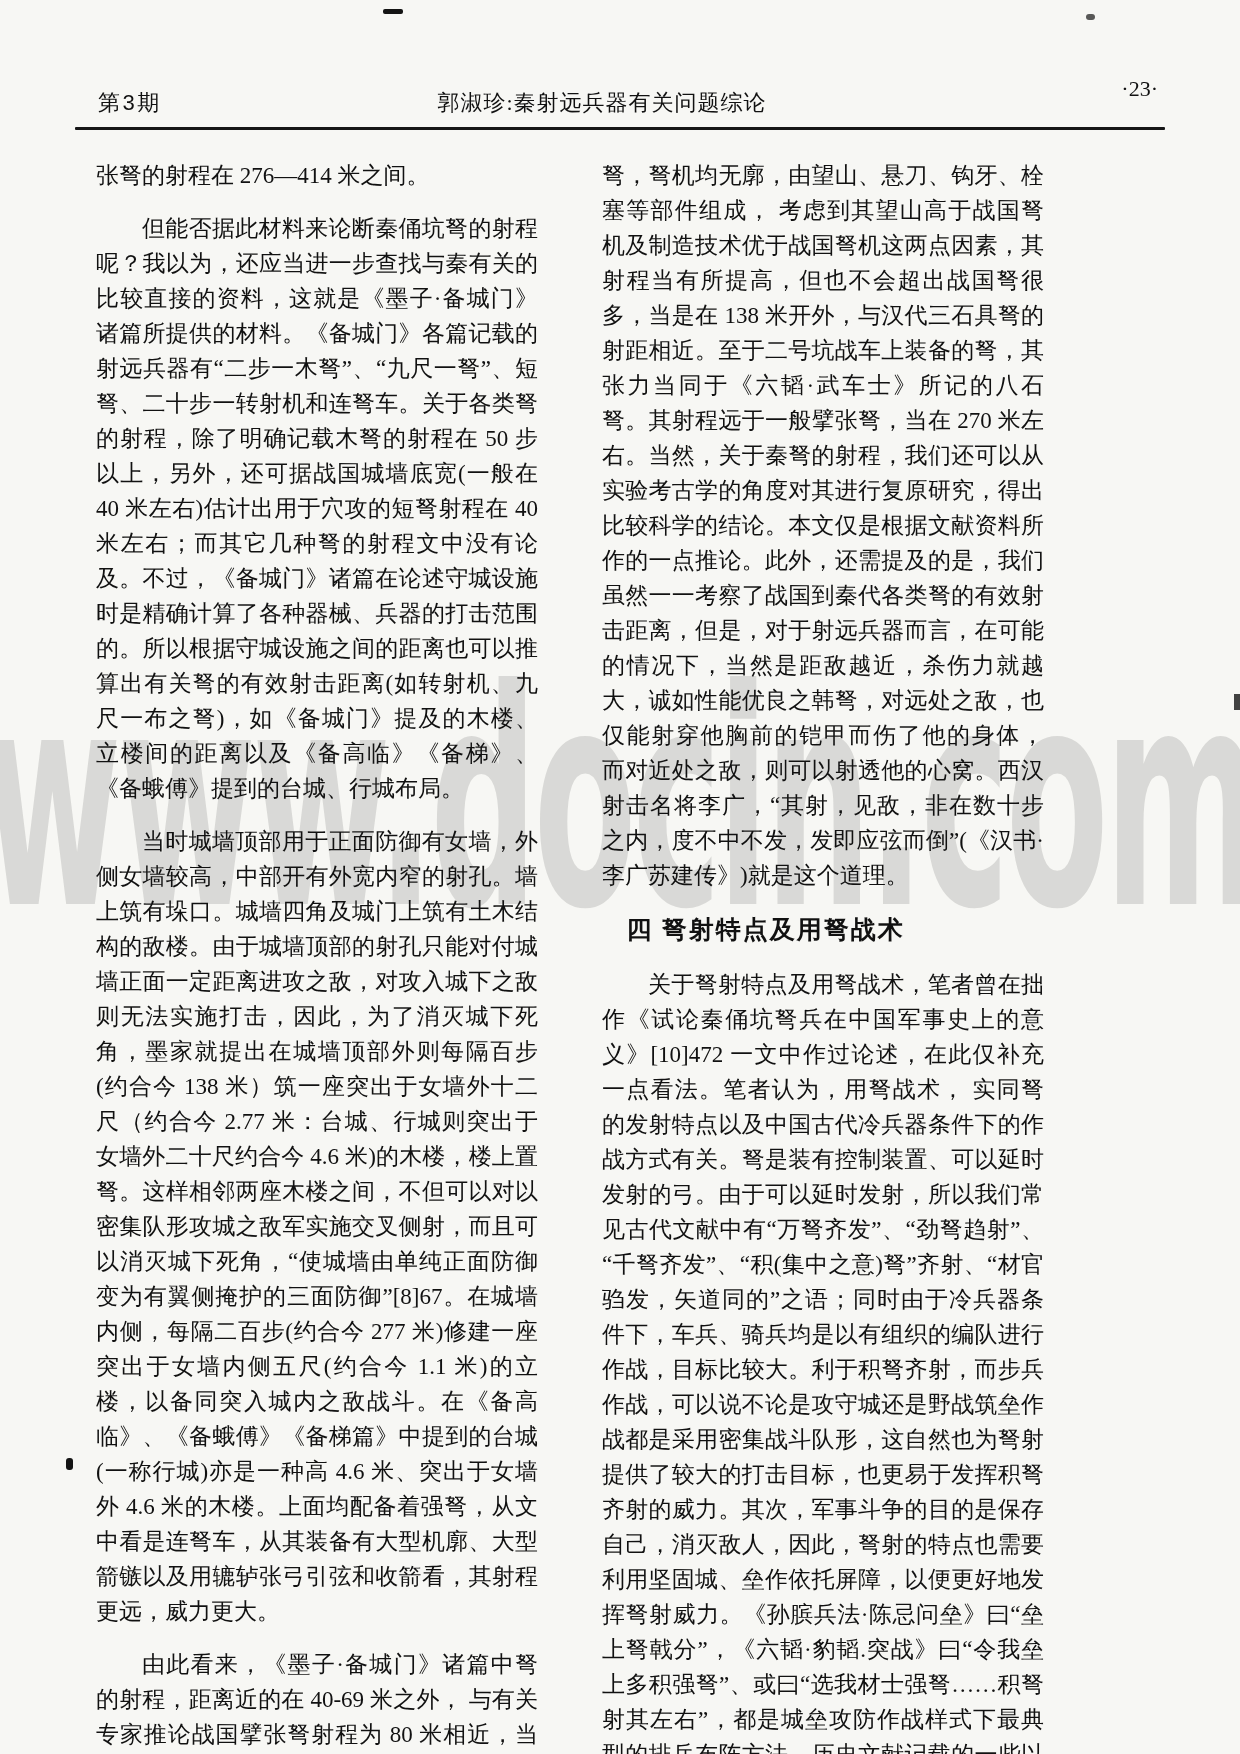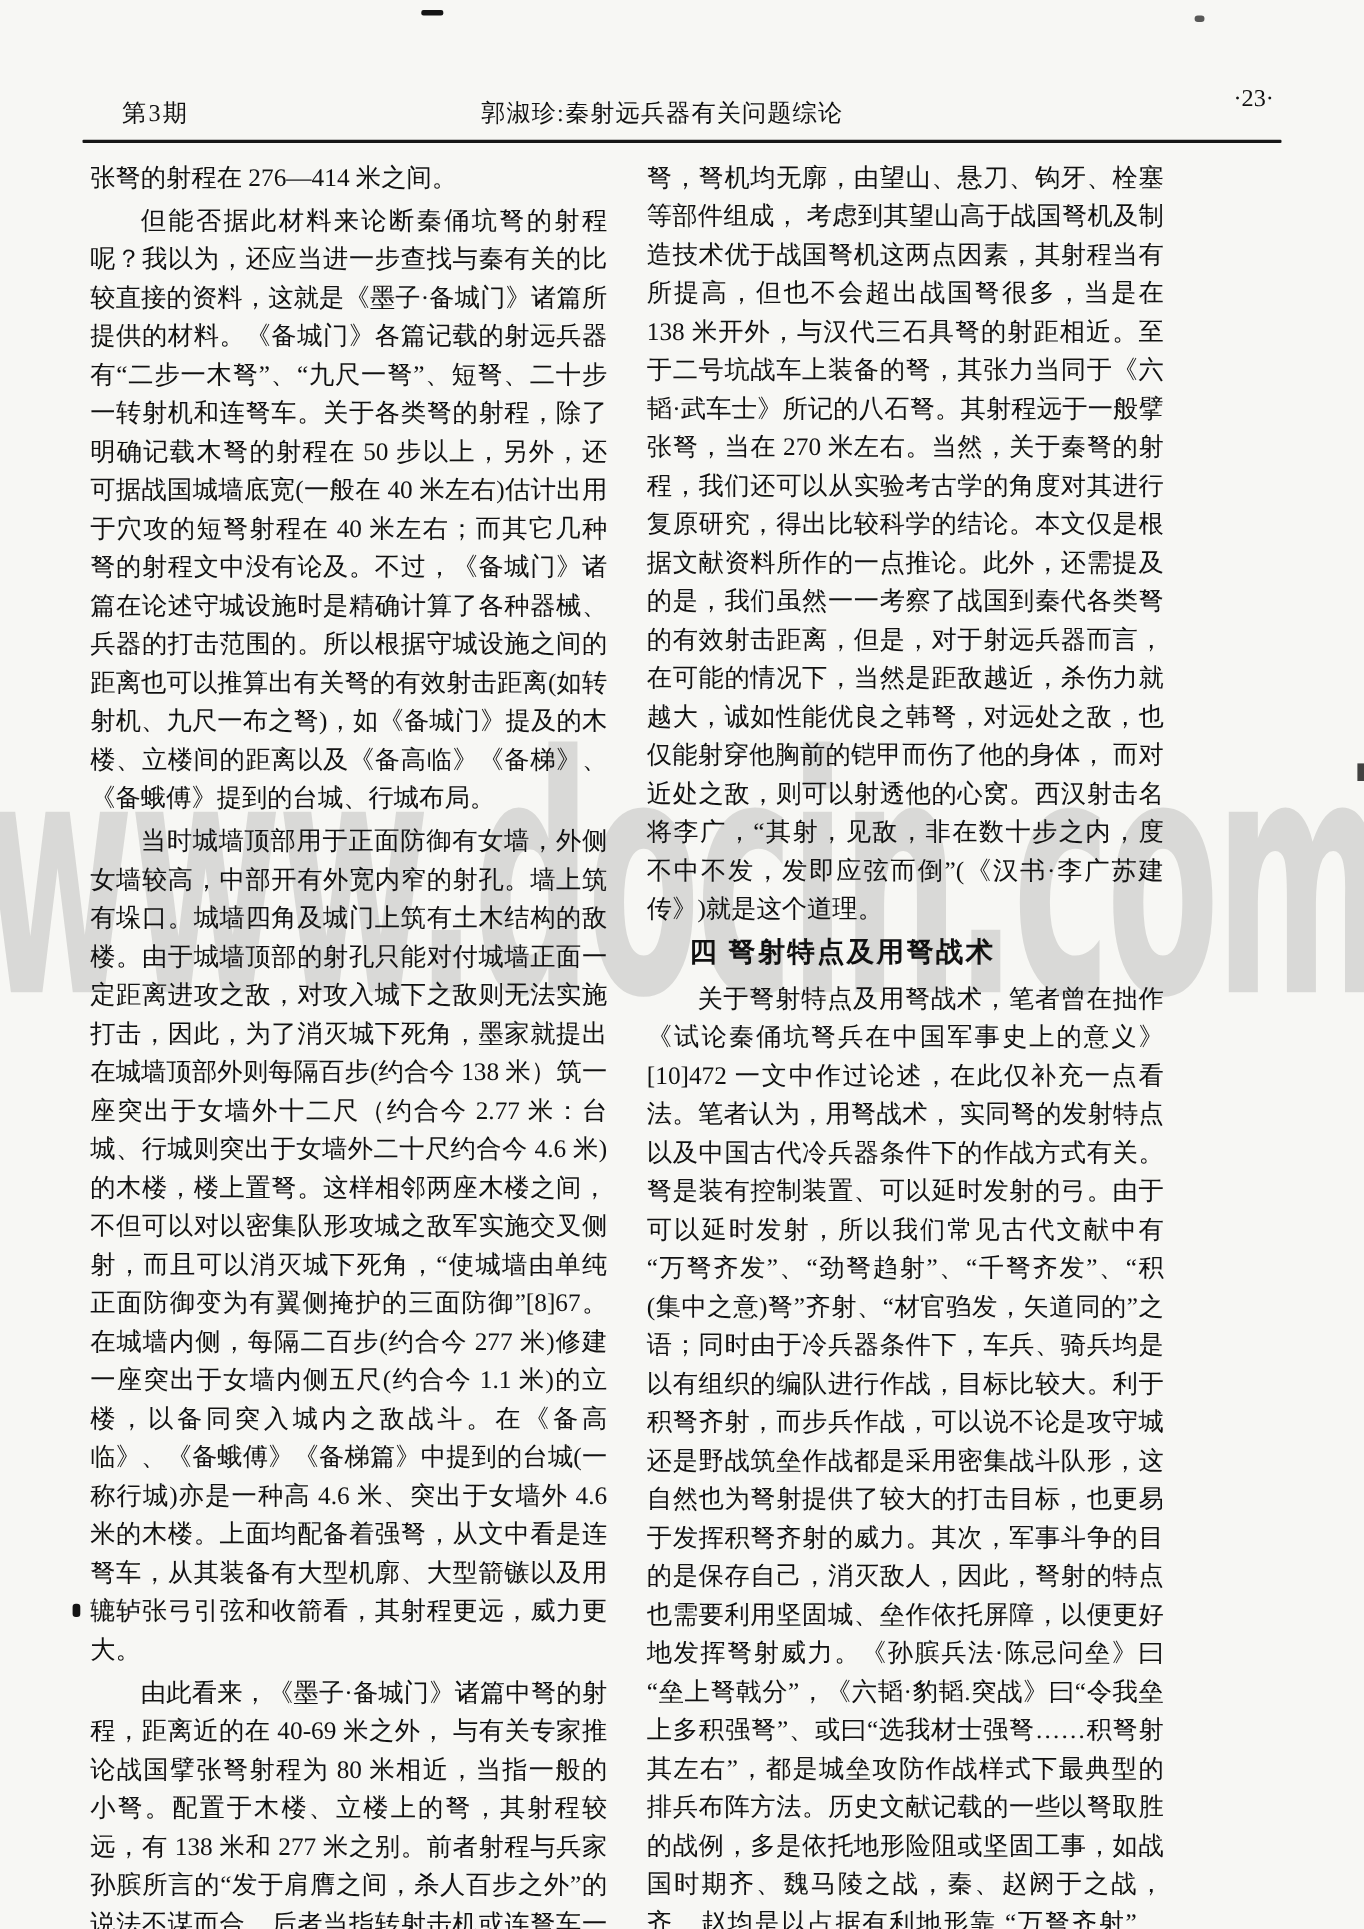--- a/index.html
+++ b/index.html
@@ -6,21 +6,21 @@
   body{
     width:1240px;height:1754px;
     background:#f4f4f1;
     font-family:"Liberation Serif","DejaVu Serif",serif;
     color:#111;
     position:relative;
     overflow:hidden;
   }
   .page{position:absolute;inset:0;background:#f7f7f4;}
   
-  .hdr-issue{position:absolute;left:111px;top:88px;font-size:22px;letter-spacing:2px;}
+  .hdr-issue{position:absolute;left:98px;top:88px;font-size:22px;letter-spacing:2px;font-family:Liberation Mono, monospace;}
   .hdr-title{position:absolute;left:0;top:88px;width:1204px;text-align:center;font-size:22px;letter-spacing:1px;}
   .hdr-page{position:absolute;right:82px;top:76px;font-size:22px;}
   .hdr-rule{position:absolute;left:75px;top:127px;width:1090px;height:3px;background:#161616;border-radius:1px;}
   
   .watermark{
     position:absolute;left:-30px;top:800px;width:1300px;
     text-align:center;white-space:nowrap;
     font-family:"DejaVu Sans","Liberation Sans",sans-serif;
     font-weight:bold;font-size:150px;letter-spacing:-4px;
     color:rgba(70,70,70,0.17);
@@ -29,21 +29,21 @@
   }
   
   .col{
     position:absolute;top:140px;width:478px;
     font-size:23px;line-height:35px;
     text-align:justify;text-justify:inter-ideograph;
     z-index:1;
   }
   .col-left{left:78px;}
   .col-right{left:584px;}
-  .col p{margin:4px;}
+  .col p{margin:18px;}
   .col p.indent{text-indent:2em;}
   .sec-heading{
     font-weight:bold;font-size:25px;line-height:38px;
     margin:1px 0 1px 0;text-indent:1.7em;
     font-family:Liberation Serif, serif;
     letter-spacing:2px;
   }
   
   .artifact{position:absolute;background:#141414;z-index:2;}
   .a1{left:383px;top:9px;width:20px;height:5px;border-radius:2px;}

